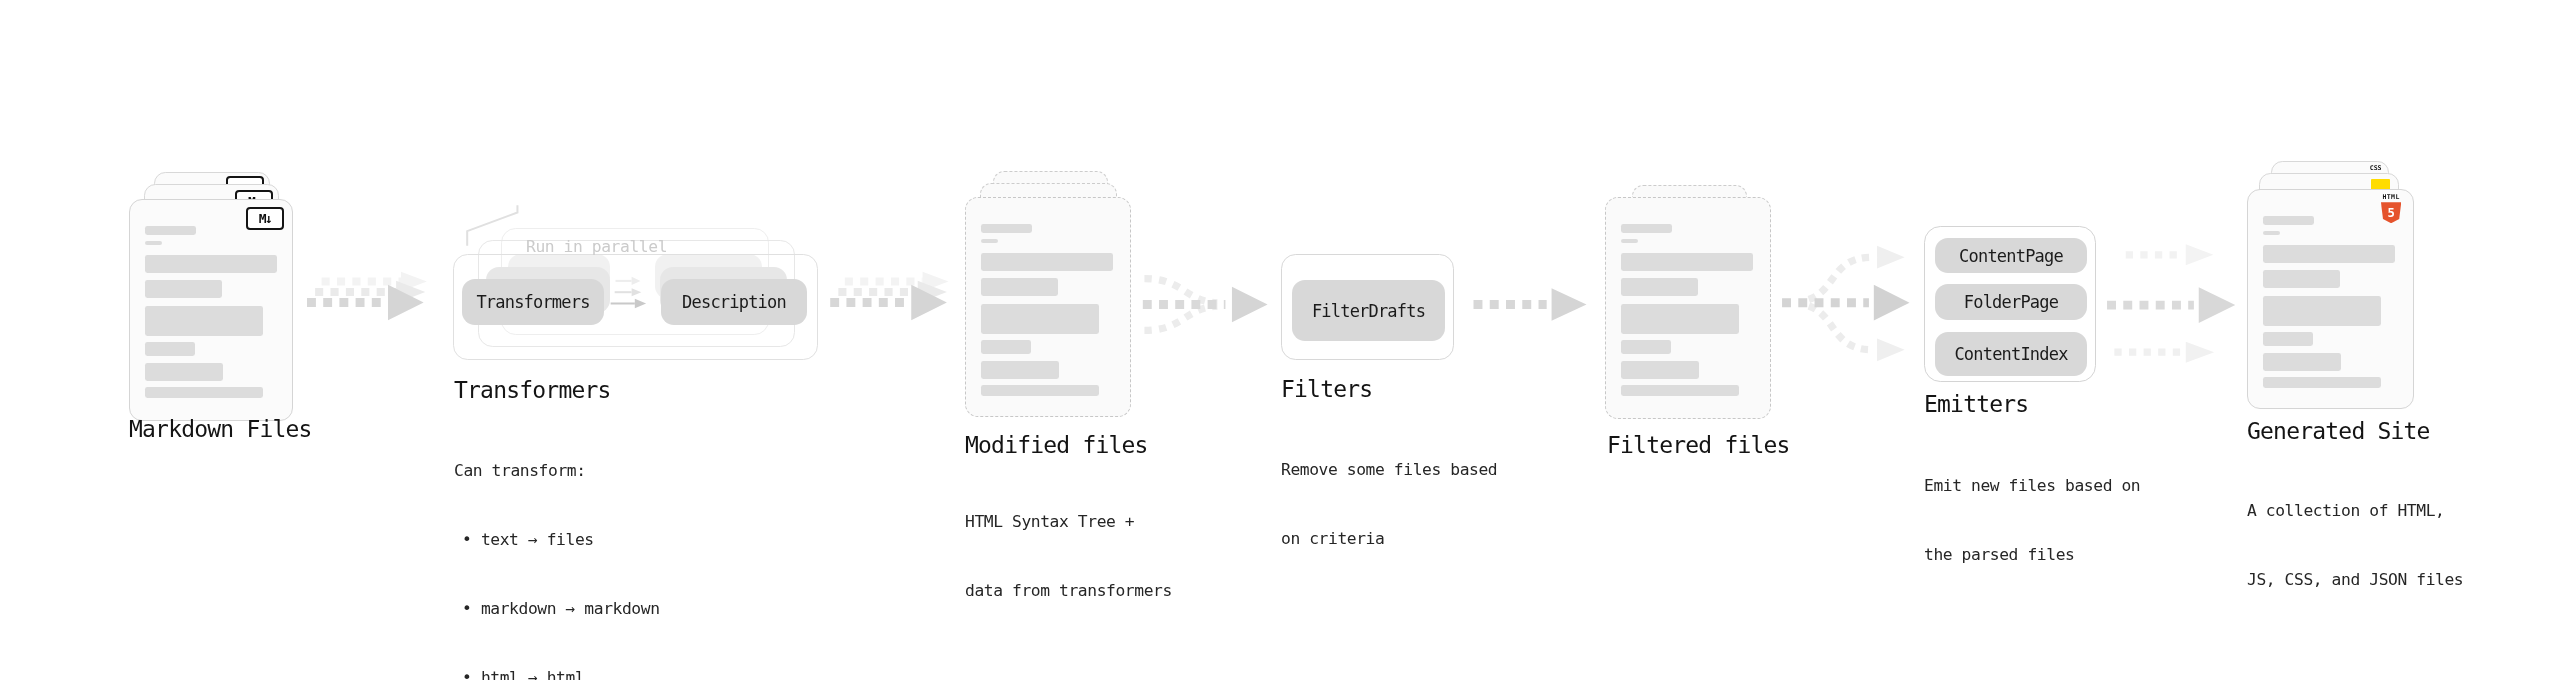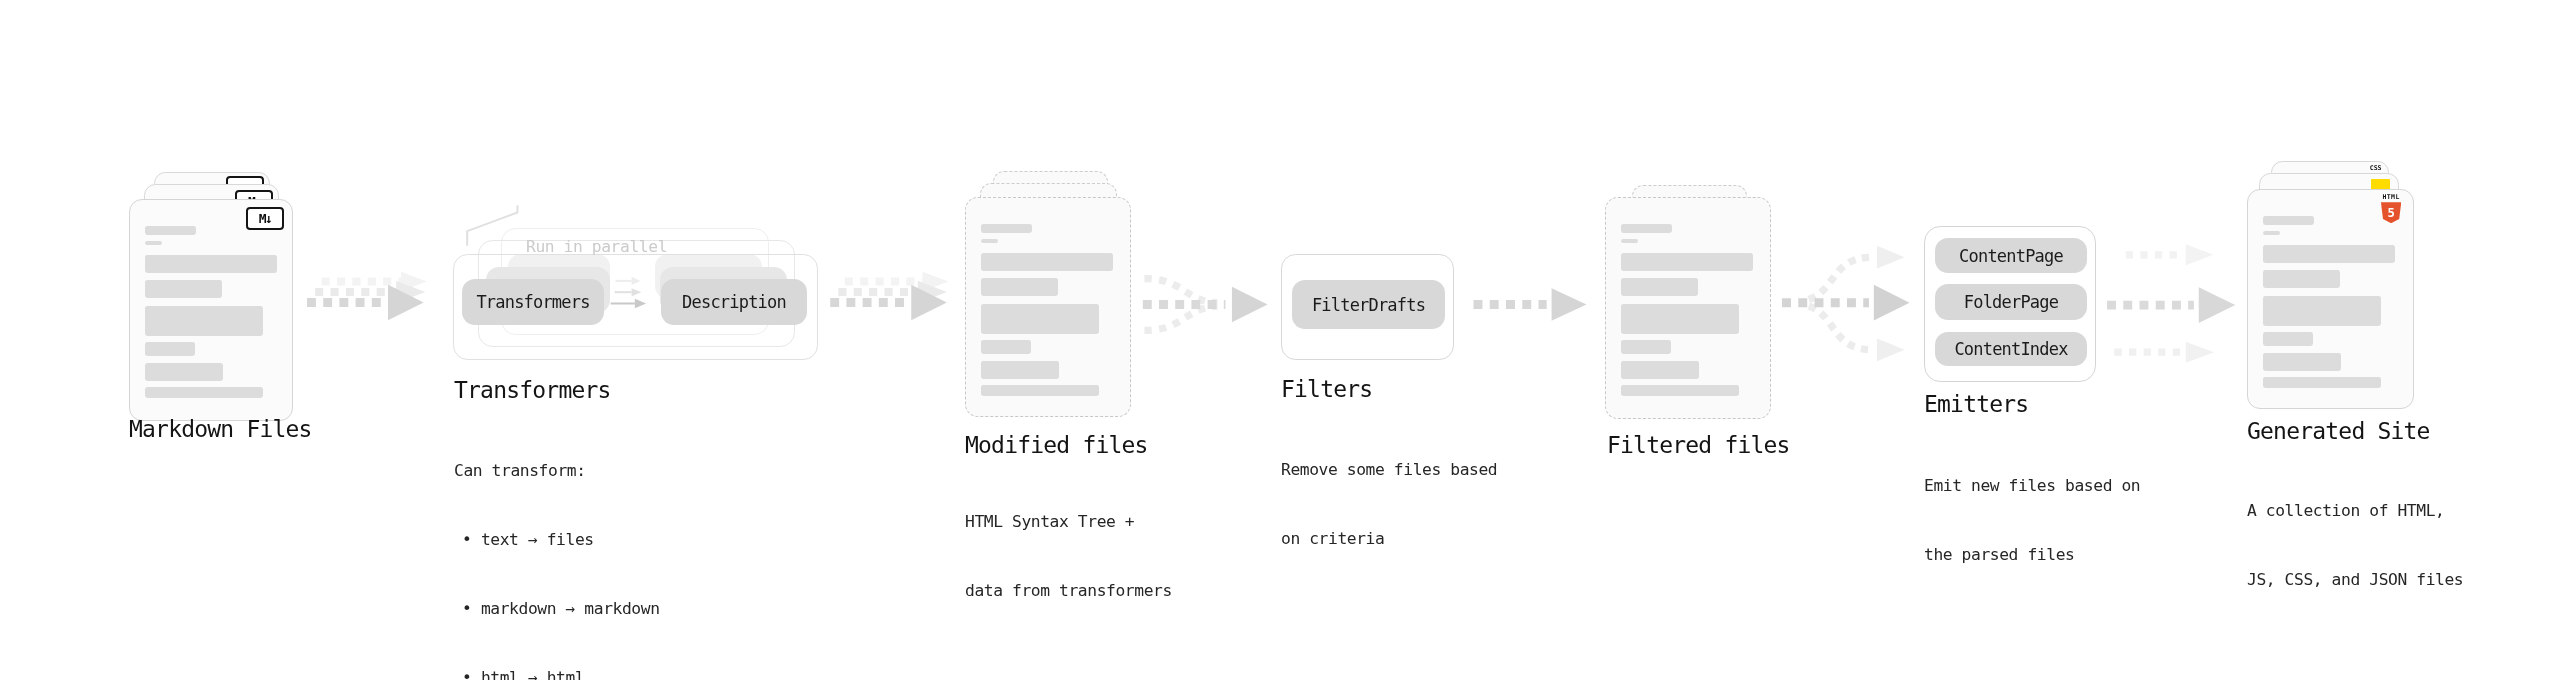--- a/index.html
+++ b/index.html
@@ -163,21 +163,21 @@
 
   <svg style="left:1136px;top:264px;" width="140" height="81" viewBox="0 0 172 100">
     <path d="M10,18 C58,18 60,46 100,48" stroke="#ececec" stroke-width="9" stroke-dasharray="9 9" fill="none"></path>
     <path d="M10,82 C58,82 60,54 100,52" stroke="#ececec" stroke-width="9" stroke-dasharray="9 9" fill="none"></path>
     <line x1="8" y1="50" x2="110" y2="50" stroke="#d9d9d9" stroke-width="11" stroke-dasharray="11 9"></line>
     <polygon points="118,28 118,72 162,50" fill="#d5d5d5"></polygon>
   </svg>
 
   <div>
     <div class="panel filled" style="left:1281px;top:254px;width:173px;height:106px;border-color:#d8d8d8;"></div>
-    <div class="pill" style="left:1292px;top:280px;width:153px;height:49px;">
+    <div class="pill" style="left:1292px;top:280px;width:153px;height:61px;">
       <span>FilterDrafts</span>
     </div>
     <div class="label" style="left:1281px;top:376px;">Filters</div>
     <div class="desc" style="left:1281px;top:412px;">
       <div>Remove some files based</div>
       <div>on criteria</div>
     </div>
   </div>
 
   <svg style="left:1467px;top:280px;" width="126" height="49" viewBox="0 0 155 60">
@@ -210,21 +210,21 @@
   </svg>
 
   <div>
     <div class="panel filled" style="left:1924px;top:226px;width:172px;height:156px;border-color:#d4d4d4;border-radius:16.3px;"></div>
     <div class="pill" style="left:1935px;top:238px;width:152px;height:35px;">
       <span>ContentPage</span>
     </div>
     <div class="pill" style="left:1935px;top:284px;width:152px;height:36px;">
       <span>FolderPage</span>
     </div>
-    <div class="pill" style="left:1935px;top:332px;width:152px;height:34px;">
+    <div class="pill" style="left:1935px;top:332px;width:152px;height:44px;">
       <span>ContentIndex</span>
     </div>
     <div class="label" style="left:1924px;top:391px;">Emitters</div>
     <div class="desc" style="left:1924px;top:428px;">
       <div>Emit new files based on</div>
       <div>the parsed files</div>
     </div>
   </div>
 
   <svg style="left:2103px;top:236px;" width="142" height="135" viewBox="0 0 175 166">

